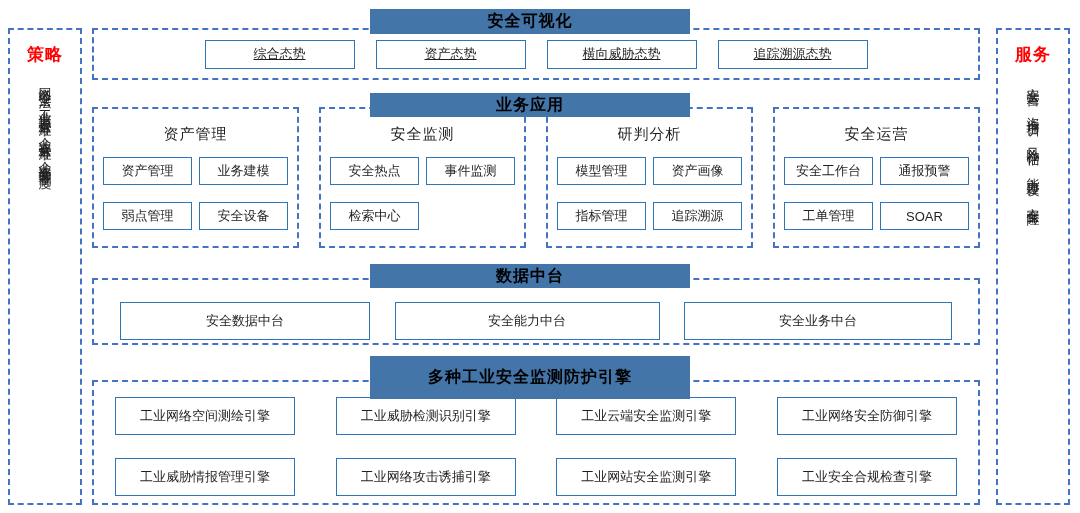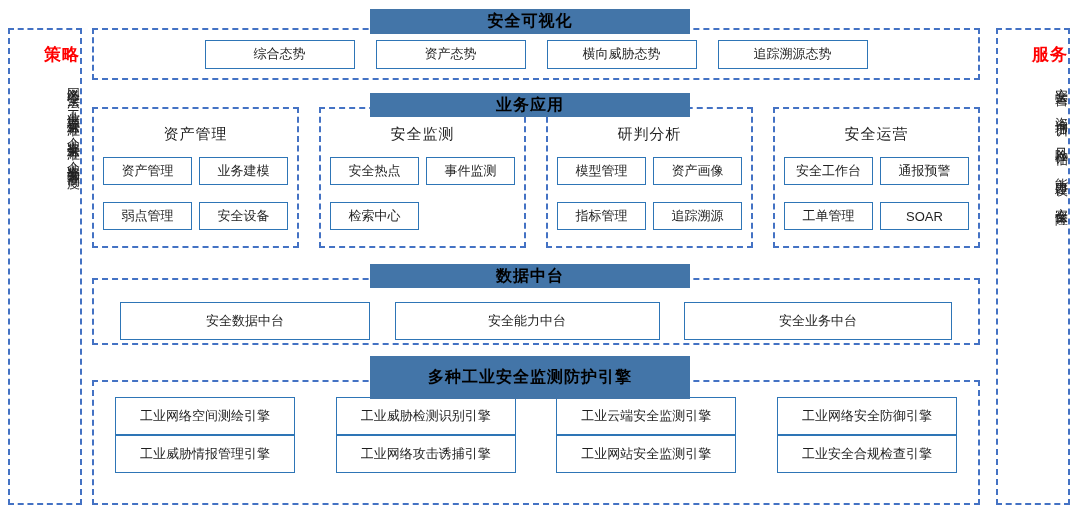--- a/index.html
+++ b/index.html
@@ -22,21 +22,21 @@
   .box {
     border:1.5px solid var(--box-border-blue,#2E75B6); background:#fff;
     display:flex; align-items:center; justify-content:center;
     font-size:13px; white-space:nowrap;
   }
   .dashedbox { border:2px dashed var(--dash-blue,#4472C4); }
   
   .strip {
     position:absolute; top:28px; width:74px; height:477px;
     border:2px dashed var(--dash-blue,#4472C4);
-    display:flex; flex-direction:column; align-items:flex-end;
+    display:flex; flex-direction:column; align-items:center;
   }
   .strip.left  { left:8px; }
   .strip.right { left:996px; }
   .strip-title {
     color:var(--accent-red,#FF0000); font-weight:bold; font-size:17px;
     margin:13px 0 9px; letter-spacing:1px;
   }
   .strip-items {
     display:flex; flex-direction:column; align-items:center; flex:1;
     padding:2px 0 8px;
@@ -44,21 +44,21 @@
   .strip.left  .strip-items { gap:12px; }
   .strip.right .strip-items { gap:22px; }
   .vtext {
     writing-mode:vertical-lr; text-orientation:upright;
     font-size:13px; letter-spacing:2px; line-height:1;
   }
   
   .banner1 { top:9px;  height:25px; }
   #band1 {
     position:absolute; left:92px; top:28px; width:888px; height:52px;
-    display:flex; align-items:center; justify-content:center; gap:21px; z-index:1;
+    display:flex; align-items:center; justify-content:center; gap:21px; z-index:1;text-decoration:underline;
   }
   #band1 .box { width:150px; height:29px; }
   
   .banner2 { top:93px; height:24px; }
   #band2 {
     position:absolute; left:92px; top:107px; width:888px; height:141px;
     display:flex; justify-content:space-between; z-index:1;
   }
   .group {
     width:207px; height:141px;
@@ -79,21 +79,21 @@
     padding:22px 26px 0; z-index:1;
   }
   #band3 .box { height:38px; }
   #band3 .w1 { width:250px; }
   #band3 .w2 { width:265px; }
   #band3 .w3 { width:268px; }
   
   .banner4 { top:356px; height:43px; }
   #band4 {
     position:absolute; left:92px; top:380px; width:888px; height:125px;
-    padding:15px 21px 0; display:flex; flex-direction:column; z-index:1;
+    padding:15px 21px 0; display:flex; flex-direction:column; gap:23px; z-index:1;
   }
   .engine-row { display:flex; justify-content:space-between; }
   .engine-row .box { width:180px; height:38px; }
 </style>
 </head>
 <body>
 
 <div class="canvas">
 
   <aside class="strip left">

